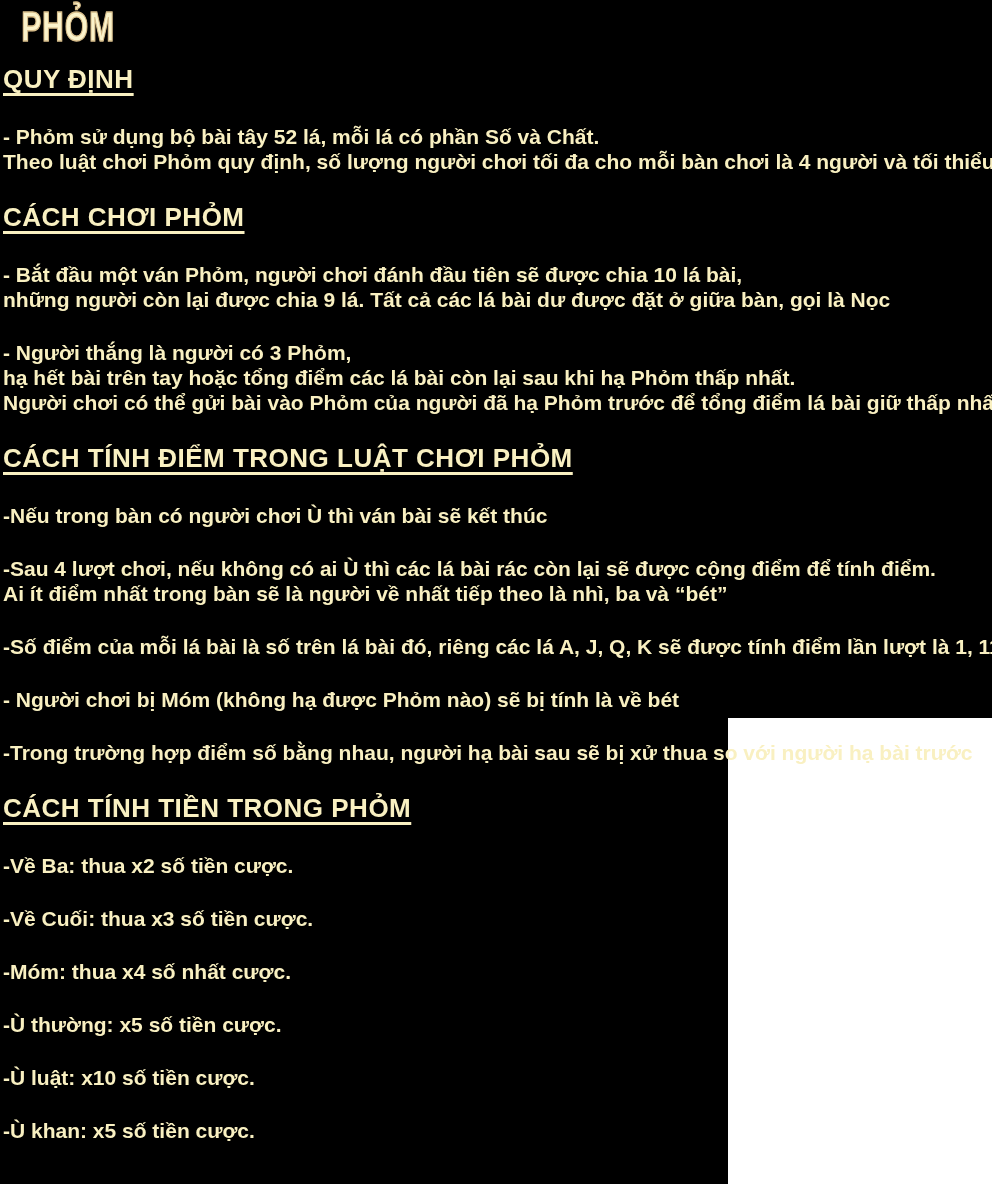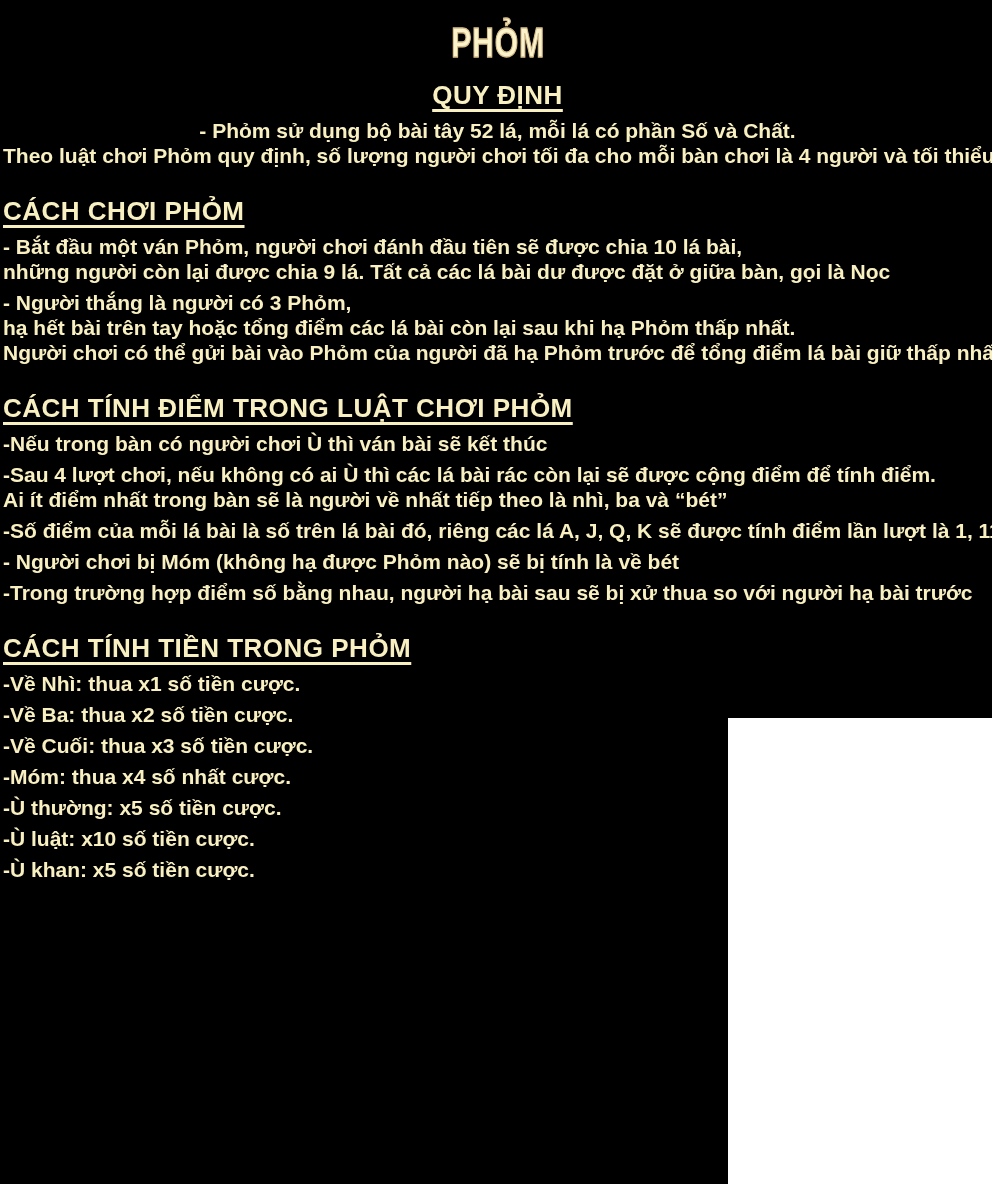--- a/index.html
+++ b/index.html
@@ -28,50 +28,48 @@
     bottom: 0;
     background: var(--panel);
     z-index: 0;
   }
   .content {
     position: relative;
     z-index: 1;
     padding: 6px 0 0 3px;
   }
   .title-row {
-    text-align: center;
     height: 44px;
-    margin-top: 16px;
   }
   .title {
     display: inline-block;
     font-size: 42px;
     font-weight: bold;
     line-height: 40px;
     color: var(--title-fill);
     -webkit-text-stroke: 1.3px var(--title-outline);
     text-shadow: 0 0 1px var(--title-outline);
     letter-spacing: 1px;
     transform: scale(0.72, 1.02);
     transform-origin: center top;
   }
   .section { margin-top: 26px; }
-  .section:first-of-type { margin-top: 12px; text-align: center; }
+  .section:first-of-type { margin-top: 12px; }
   .heading {
     color: var(--text);
     font-size: 26px;
     font-weight: bold;
     line-height: 34px;
     letter-spacing: 0.5px;
     text-decoration: underline;
     text-decoration-thickness: 3px;
     text-underline-offset: 5px;
     white-space: nowrap;
   }
-  .para { margin-top: 6px; }
+  .para { margin-top: 28px; }
   .para + .para { }
   .line {
     color: var(--text);
     font-size: 21px;
     font-weight: bold;
     line-height: 25px;
     white-space: nowrap;
   }
 </style>
 </head>
@@ -118,23 +116,20 @@
           <div class="para">
             <div class="line">- Người chơi bị Móm (không hạ được Phỏm nào) sẽ bị tính là về bét</div>
           </div>
           <div class="para">
             <div class="line">-Trong trường hợp điểm số bằng nhau, người hạ bài sau sẽ bị xử thua so với người hạ bài trước</div>
           </div>
         </section>
         <section class="section">
           <h2 class="heading">CÁCH TÍNH TIỀN TRONG PHỎM</h2>
           <div class="para">
-            <div class="line">-Về Nhì: thua x1 số tiền cược.</div>
-          </div>
-          <div class="para">
             <div class="line">-Về Ba: thua x2 số tiền cược.</div>
           </div>
           <div class="para">
             <div class="line">-Về Cuối: thua x3 số tiền cược.</div>
           </div>
           <div class="para">
             <div class="line">-Móm: thua x4 số nhất cược.</div>
           </div>
           <div class="para">
             <div class="line">-Ù thường: x5 số tiền cược.</div>

